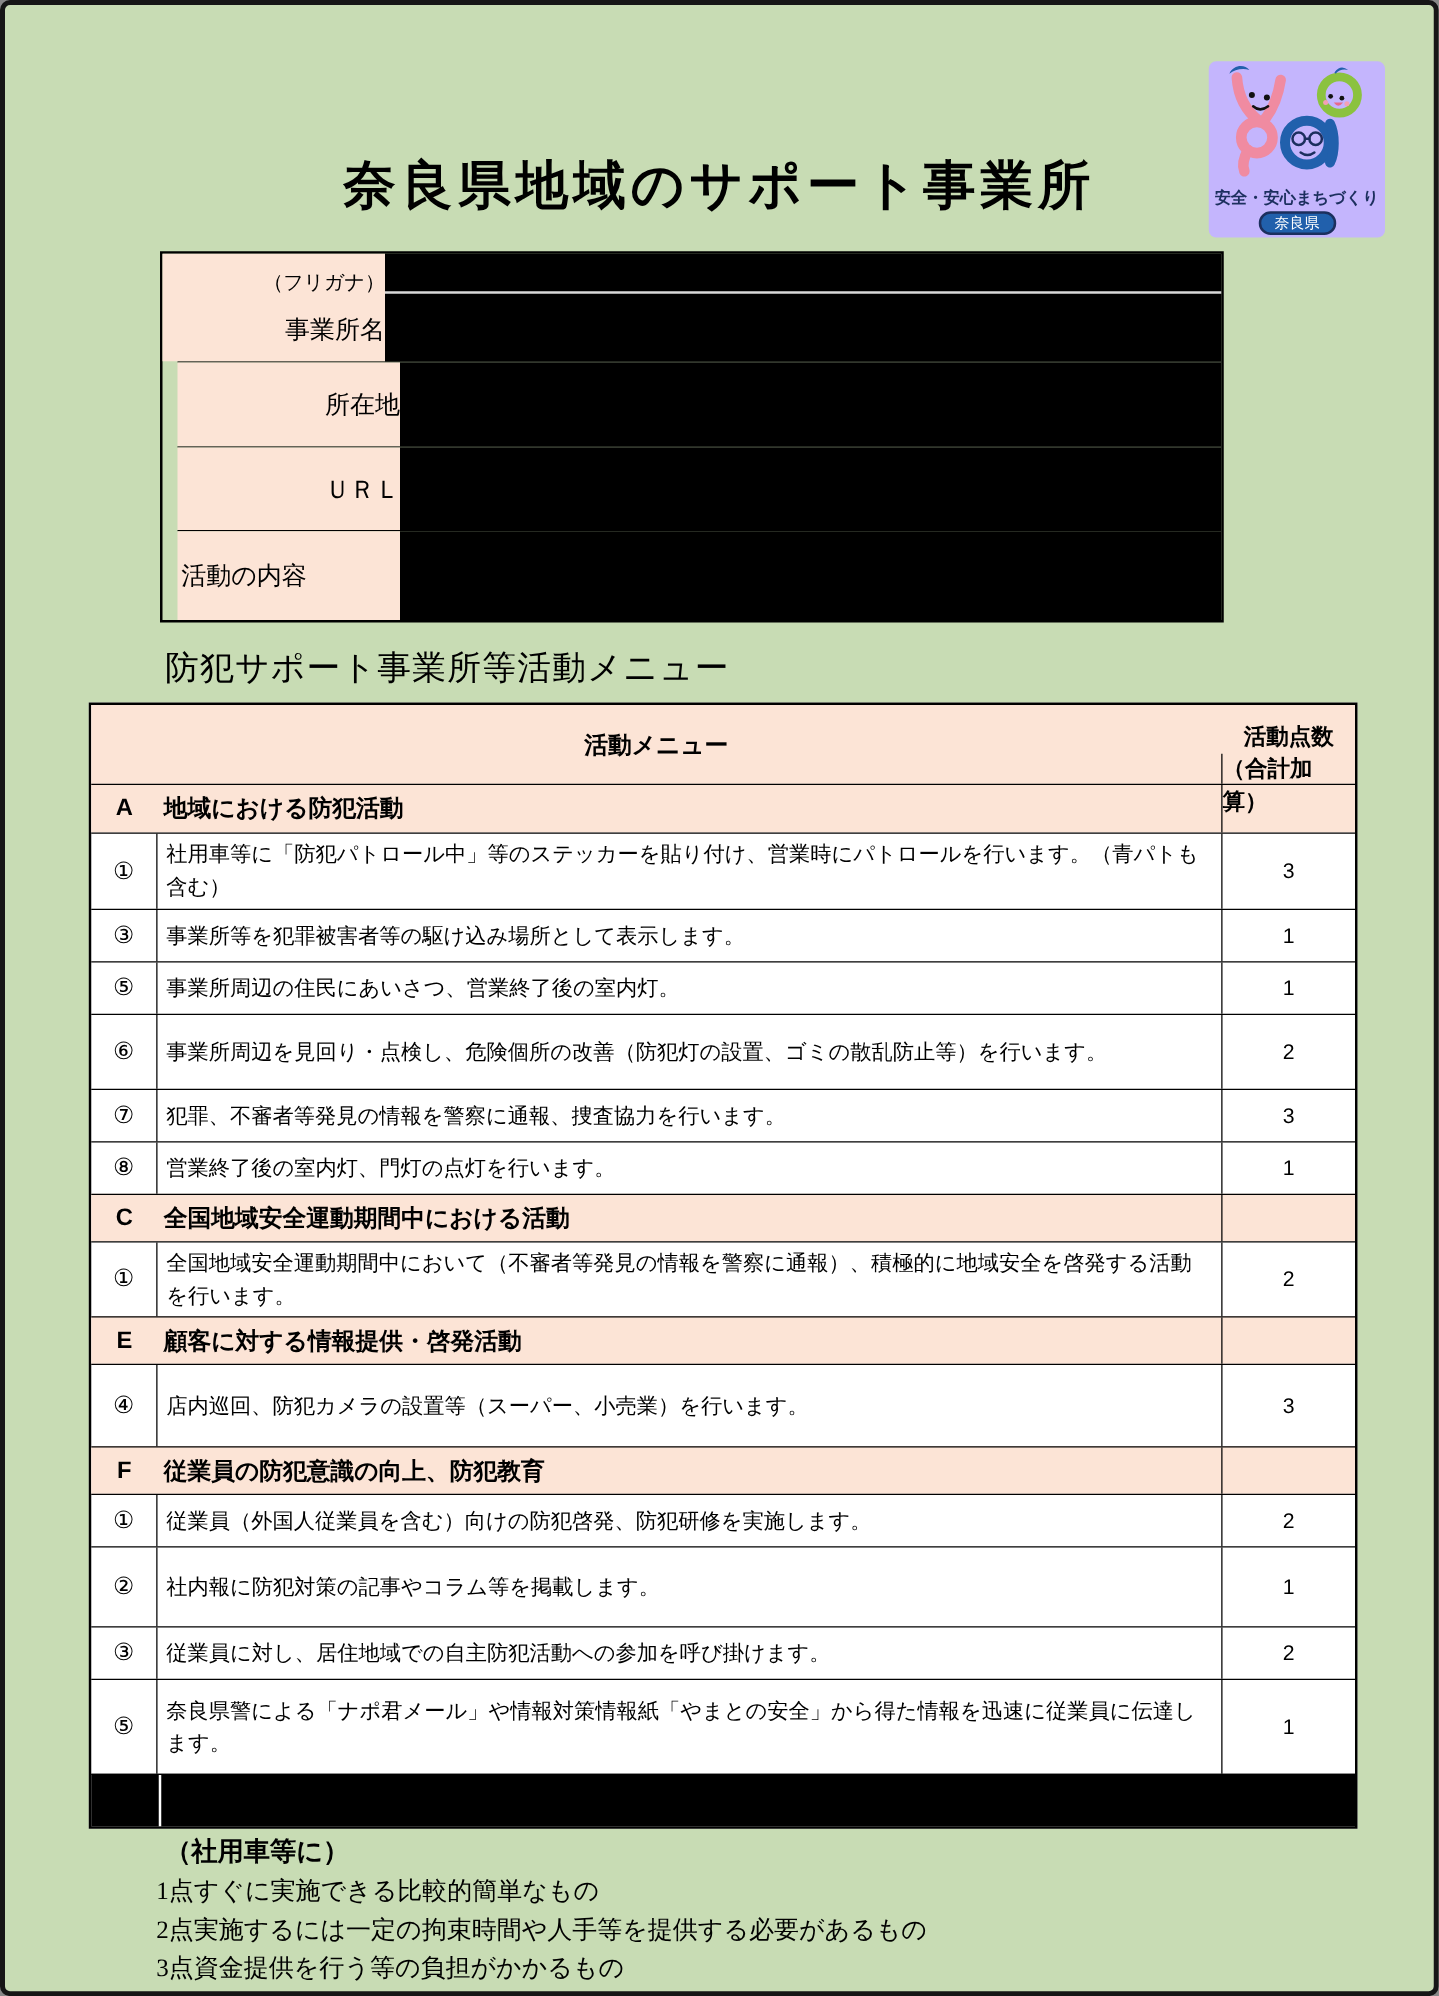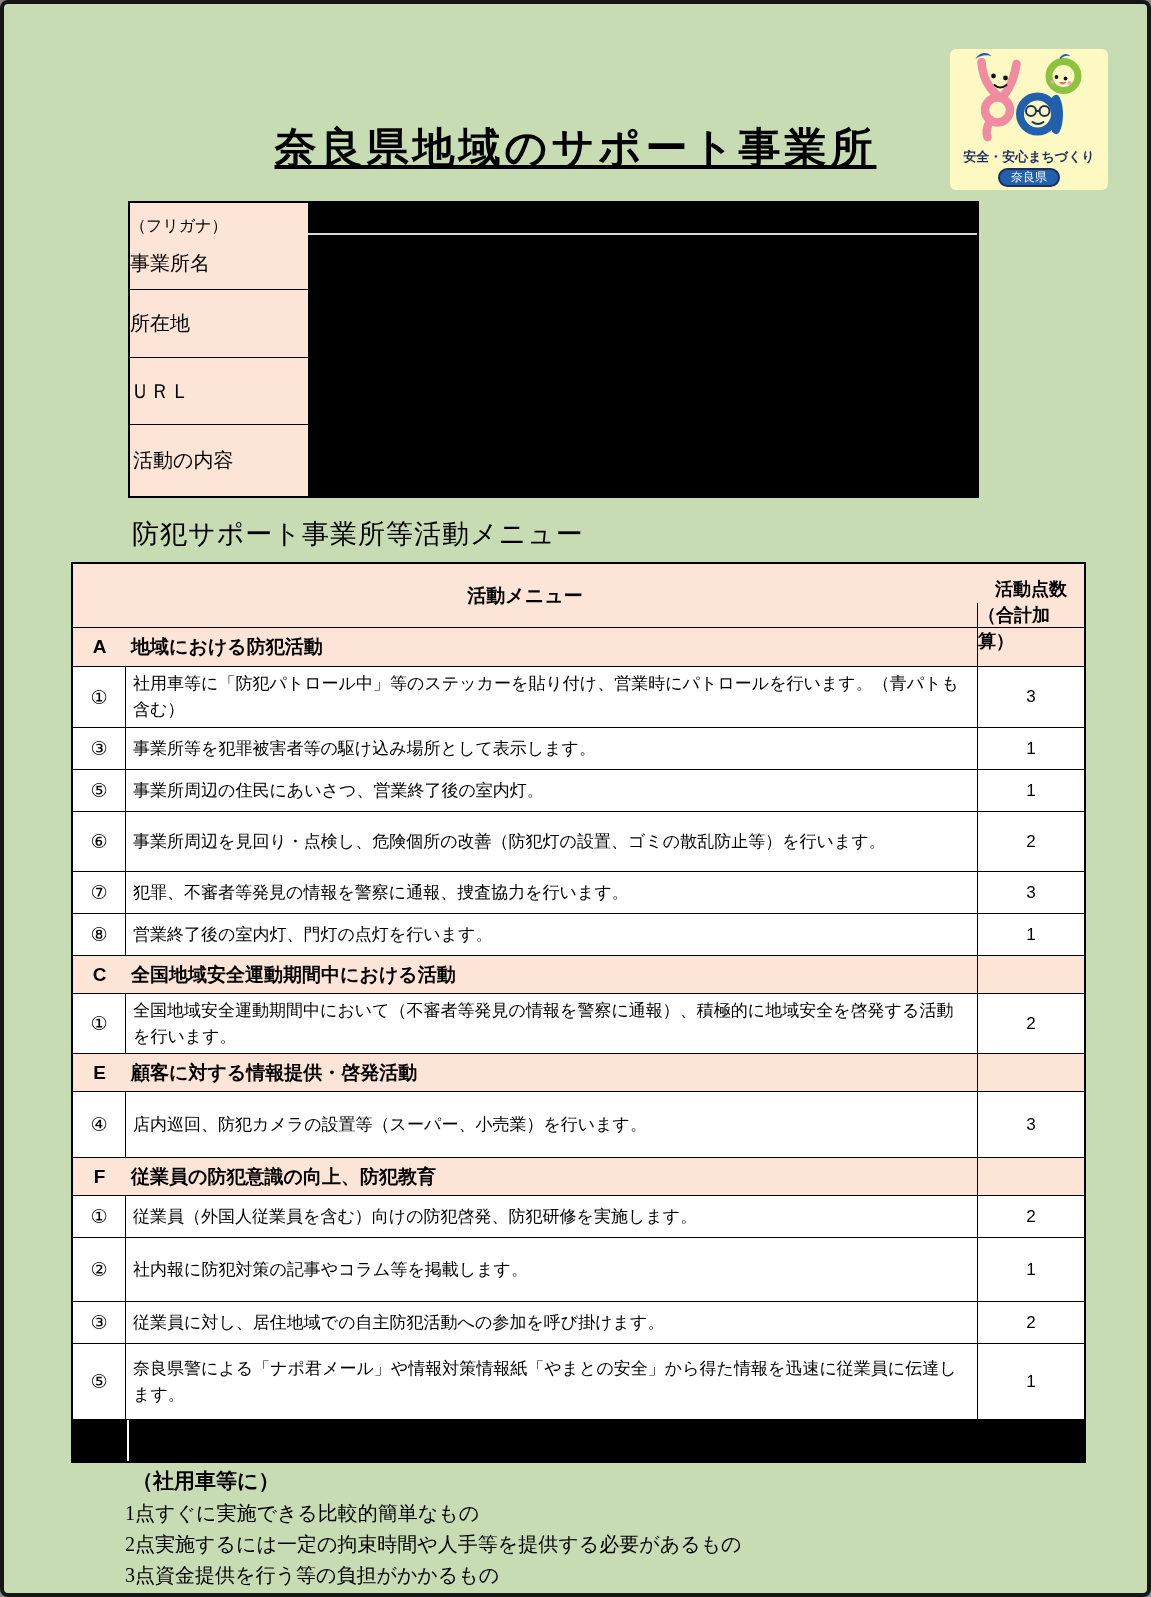--- a/index.html
+++ b/index.html
@@ -5,40 +5,40 @@
   * { margin:0; padding:0; box-sizing:border-box; }
   html,body { background:#888; }
   .page {
     position:relative; width:1151px; height:1597px;
     background:var(--page-bg,#c8dcb4);
     border:4px solid #161616; border-radius:8px; overflow:hidden;
     font-family:"Liberation Sans","DejaVu Sans",sans-serif; color:#000;
   }
   .title {
     position:absolute; top:116px; left:0; width:100%;
-    text-align:center; font-size:42px; font-weight:700; letter-spacing:4px;text-decoration:underline;
+    text-align:center; font-size:42px; font-weight:700; letter-spacing:4px;
   }
   
   .logo-card {
-    position:absolute; top:45px; right:39px; width:158px; height:141px;
-    background:#fef9c3; border-radius:6px; text-align:center; overflow:hidden;
+    position:absolute; top:45px; right:39px; width:141px; height:141px;
+    background:#c4b5fd; border-radius:6px; text-align:center; overflow:hidden;
   }
   .logo-tagline { margin-top:-3px; font-size:13px; font-weight:700; color:var(--navy,#1c2f5e); letter-spacing:0; }
   .logo-badge {
     display:inline-block; margin-top:2px; background:var(--blue,#2160ac);
     border:2px solid var(--navy,#1c2f5e); border-radius:10px; color:#fff;
     font-size:12px; font-weight:400; padding:0 11px; line-height:15px;
   }
   
   .form-table { position:absolute; left:124px; top:197px; width:851px; border:2px solid #000; }
   .form-row { display:flex; }
-  .form-row + .form-row { border-top:1px solid #000; }
+  .form-row + .form-row { border-top:1px solid #000;margin-left:12px; }
   .form-label {
     width:178px; background:var(--peach,#fce4d6);
-    display:flex; flex-direction:column; justify-content:center; align-items:flex-start;
+    display:flex; flex-direction:column; justify-content:center; align-items:flex-end;
     font-size:20px;
   }
   .form-label.left { align-items:flex-start; padding-left:3px; }
   .form-label-top { font-size:16px; margin-bottom:13px; }
   .form-content { flex:1; background:#000; position:relative; }
   .redact-line { position:absolute; left:0; right:0; top:30px; height:2px; background:#d9d9d9; }
   
   .section-title { position:absolute; left:128px; top:512px; font-size:27px; letter-spacing:1px; }
   
   .menu-table { position:absolute; left:67px; top:558px; width:1015px; border:2px solid #000; background:#fff; }

